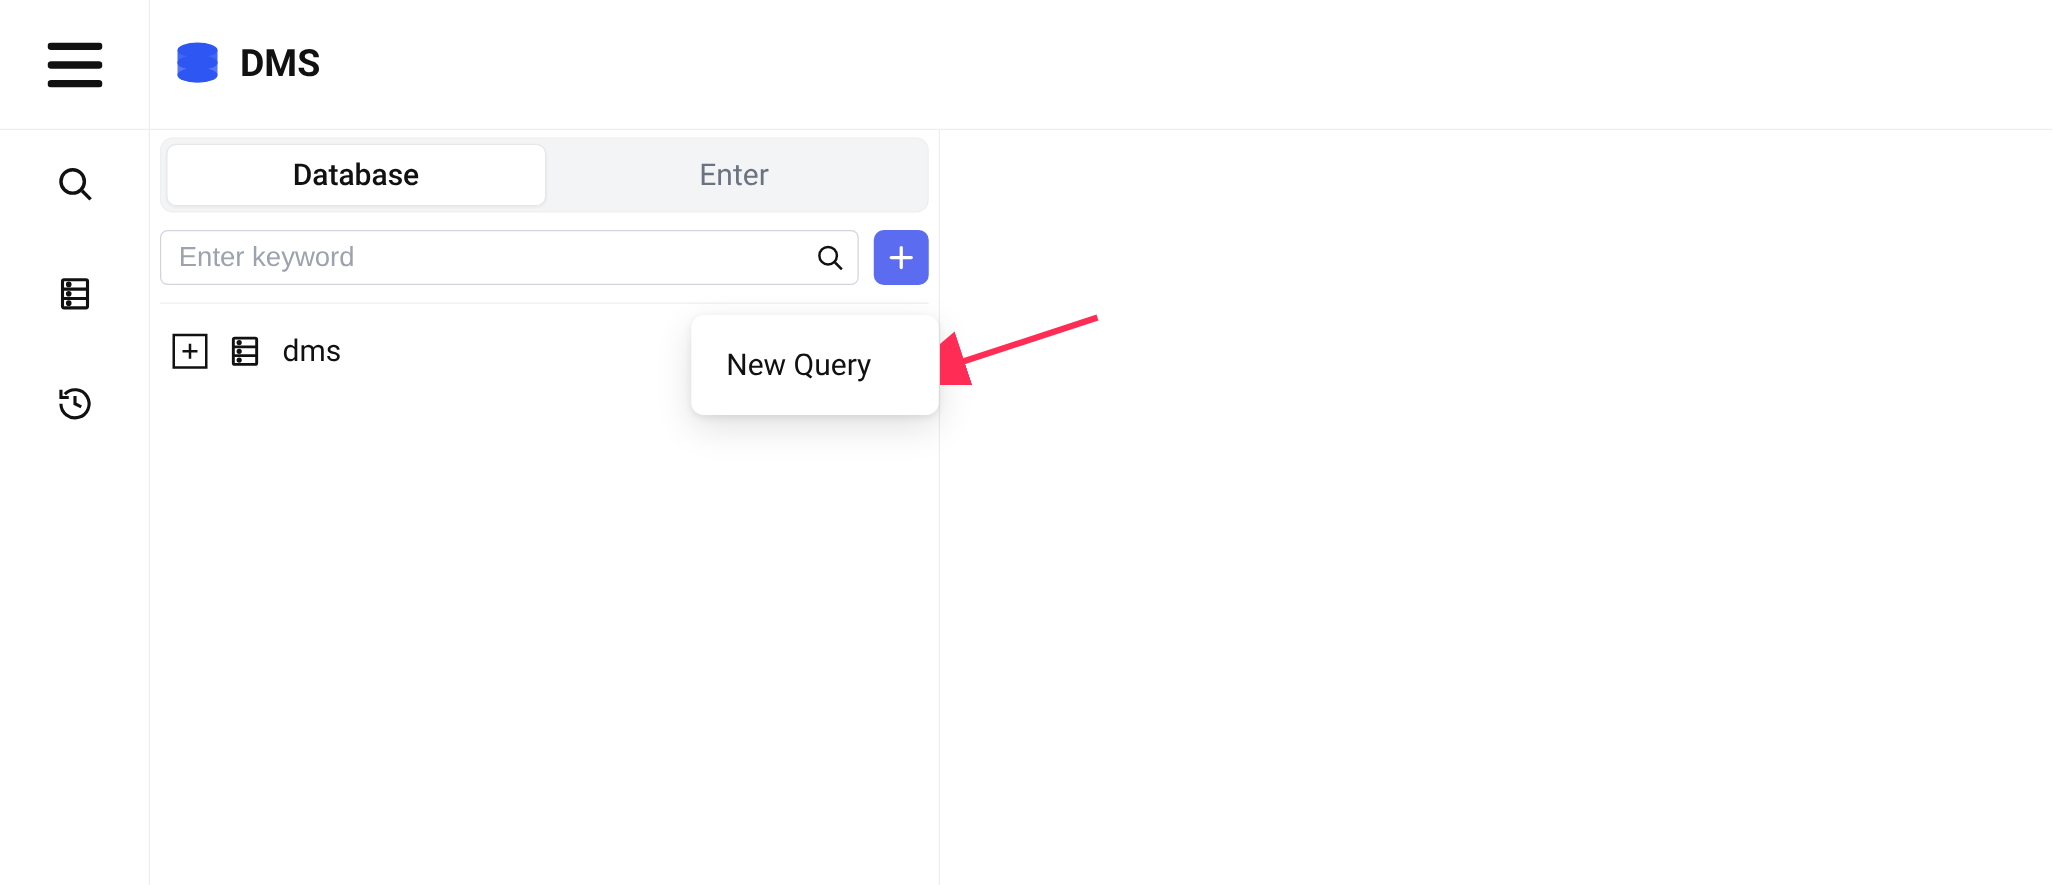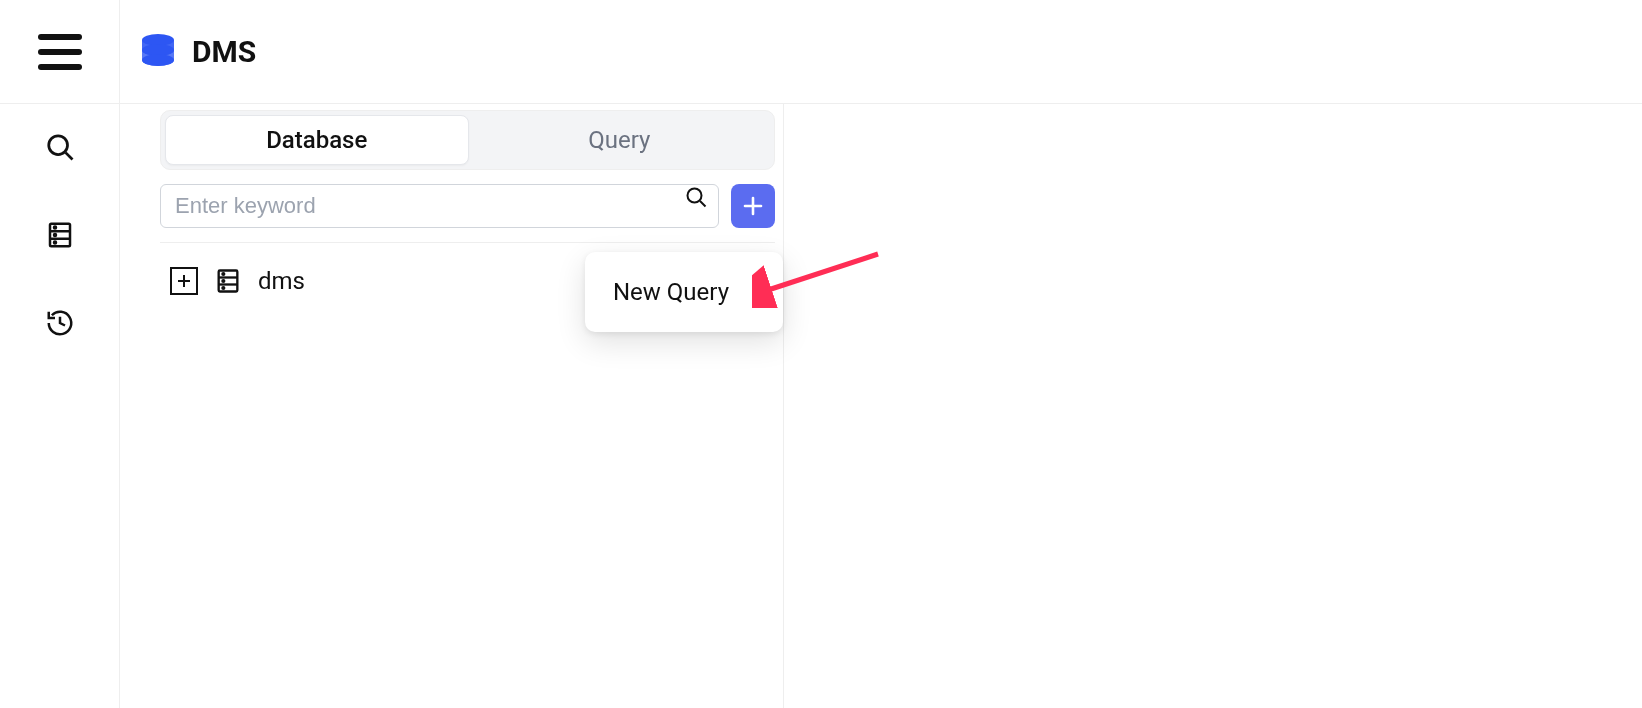--- a/index.html
+++ b/index.html
@@ -34,21 +34,20 @@
       padding-left: 18px;
     }
     .app-title {
       font-size: 30px;
       font-weight: 700;
     }
     
     .body {
       display: flex;
       height: calc(708px - 104px);
-      gap: 32px;
     }
     .iconrail {
       width: 120px;
       border-right: 1px solid #eee;
       display: flex;
       flex-direction: column;
       align-items: center;
       padding-top: 28px;
       gap: 54px;
     }
@@ -97,20 +96,21 @@
       margin-top: 14px;
       padding-bottom: 14px;
       border-bottom: 1px solid #eee;
     }
     .searchbox {
       flex: 1;
       height: 44px;
       border: 1px solid #d1d5db;
       border-radius: 6px;
       display: flex;
+      align-items: center;
       padding: 0 10px 0 14px;
       gap: 8px;
     }
     .searchbox input {
       flex: 1;
       border: none;
       outline: none;
       font-size: 22px;
       color: #111;
       background: transparent;
@@ -225,21 +225,21 @@
       </svg>
     </div>
   </div>
 
   <div class="sidepanel">
     <div class="tabs">
       <div class="tab active">
         <span>Database</span>
       </div>
       <div class="tab">
-        <span>Query</span>
+        <span>Enter</span>
       </div>
     </div>
 
     <div class="searchrow">
       <div class="searchbox">
         <input type="text" placeholder="Enter keyword" style="">
         <svg width="24" height="24" viewBox="0 0 24 24" fill="none" stroke="#111" stroke-width="2">
           <circle cx="10.5" cy="10.5" r="7"></circle>
           <line x1="16" y1="16" x2="21.5" y2="21.5"></line>
         </svg>

